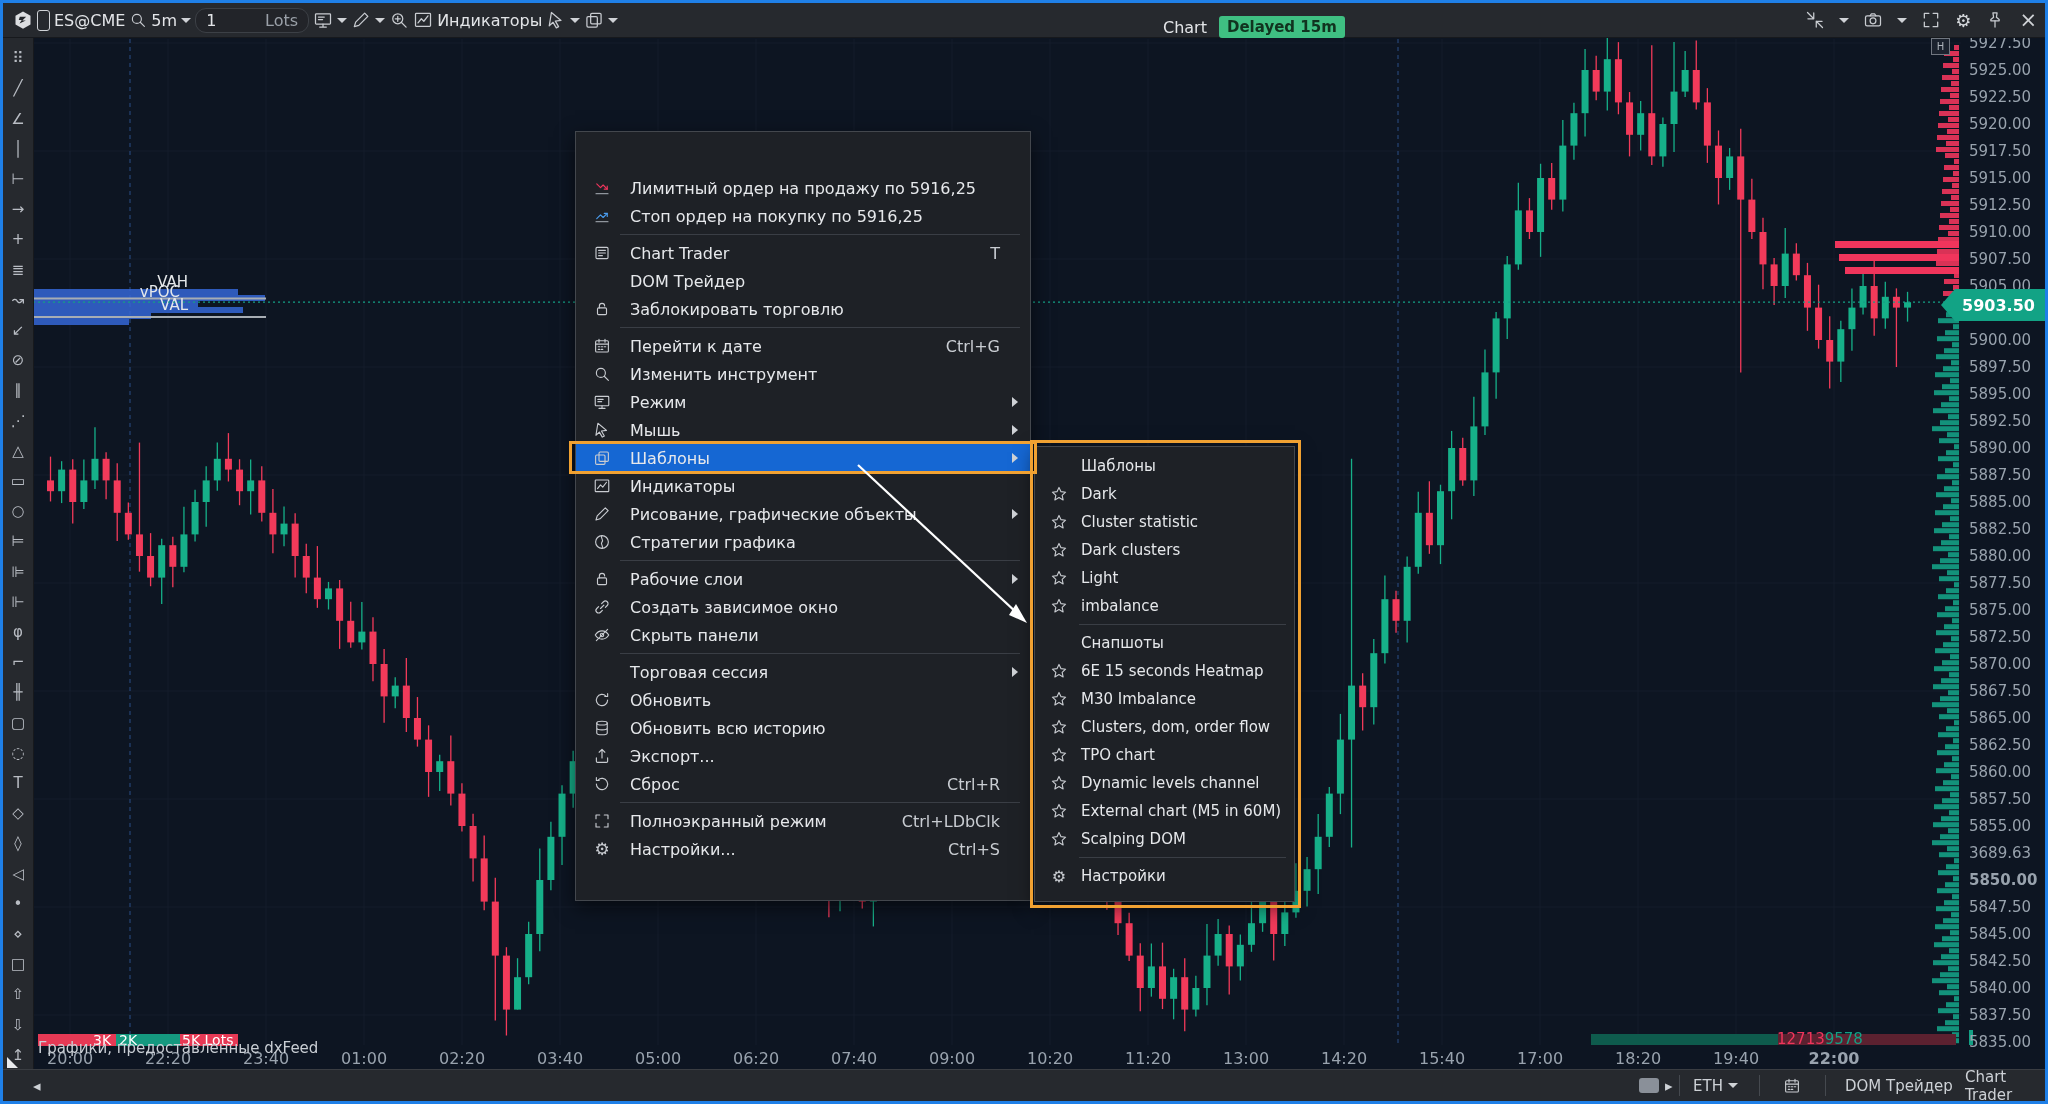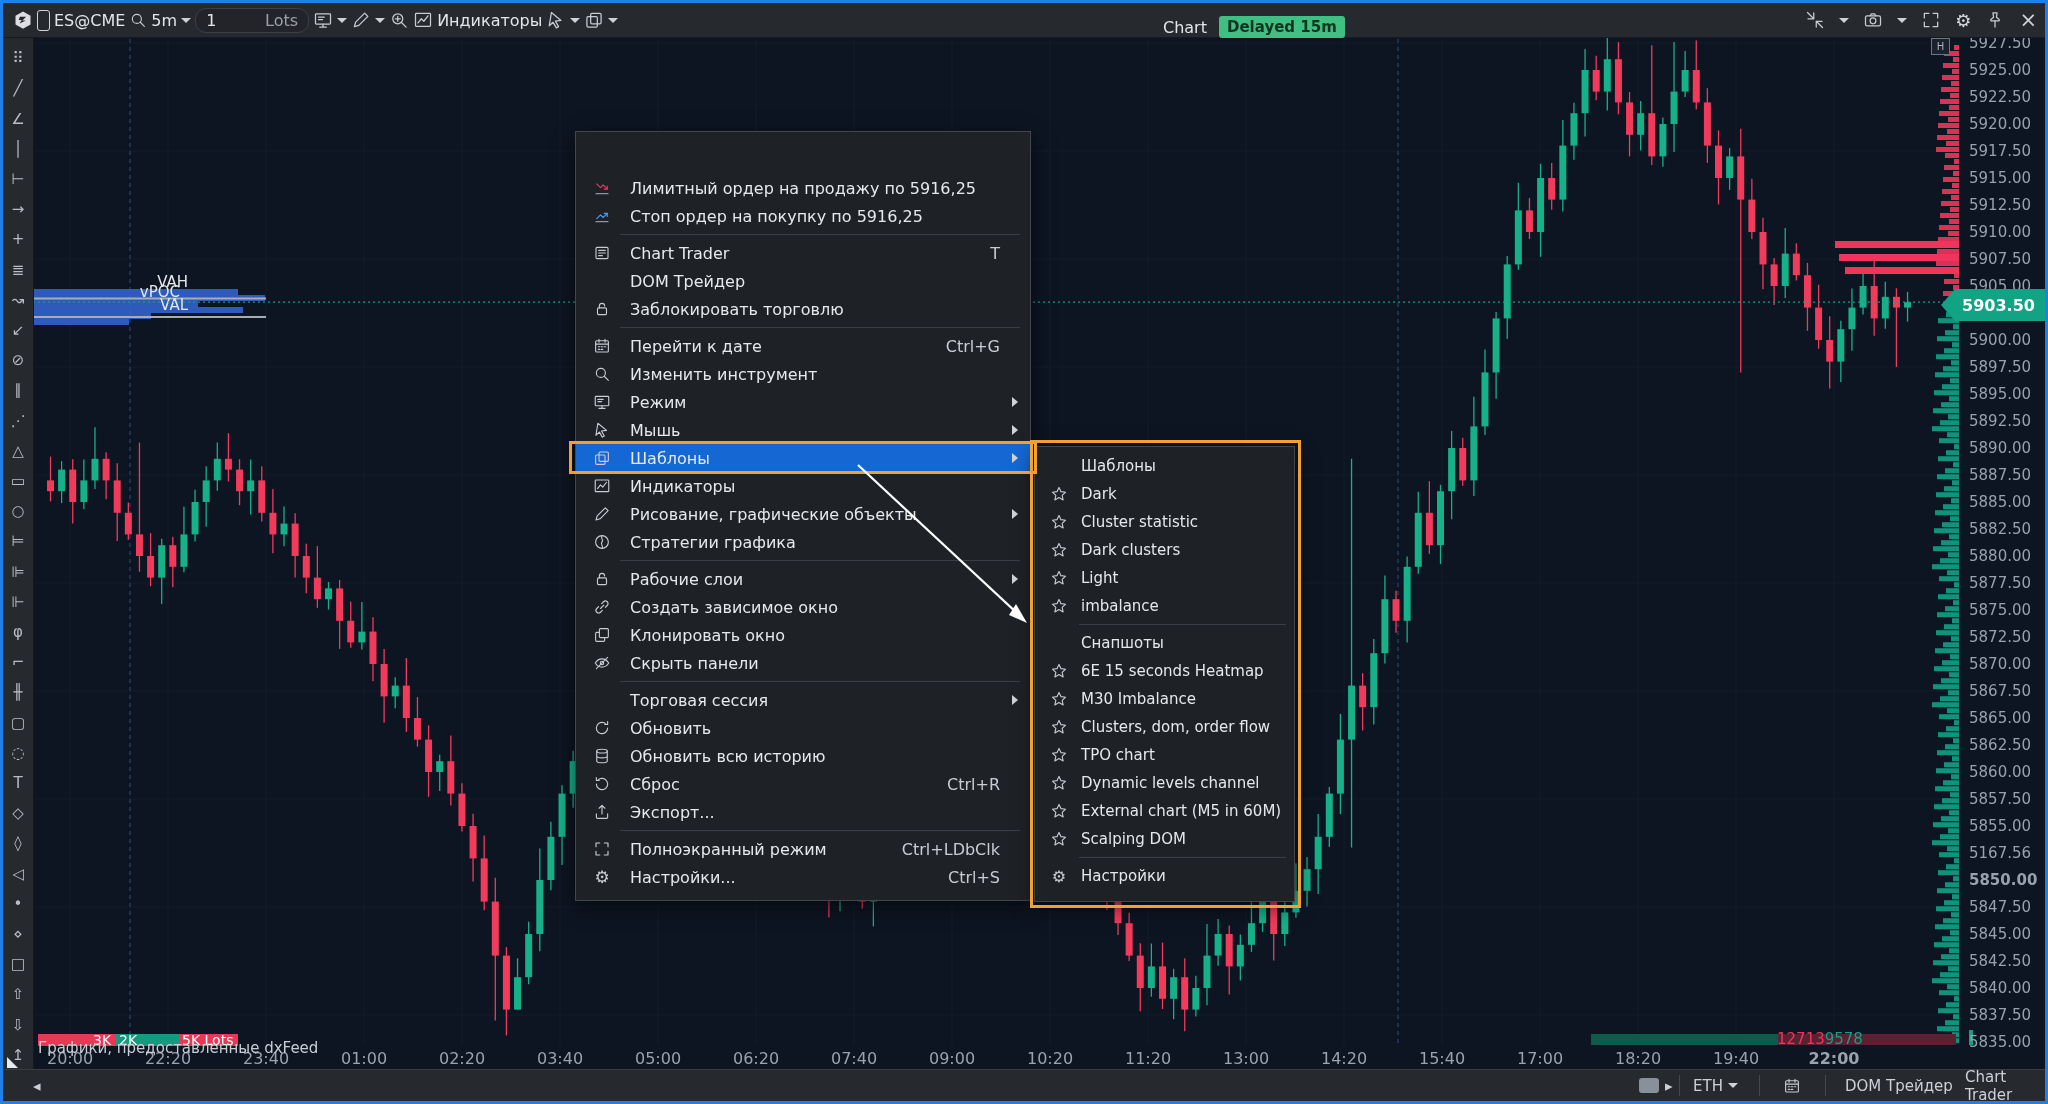--- a/index.html
+++ b/index.html
@@ -890,21 +890,21 @@
       <div class="plabel" style="top: 571px;">5877.50</div>
       <div class="plabel" style="top: 598px;">5875.00</div>
       <div class="plabel" style="top: 625px;">5872.50</div>
       <div class="plabel" style="top: 652px;">5870.00</div>
       <div class="plabel" style="top: 679px;">5867.50</div>
       <div class="plabel" style="top: 706px;">5865.00</div>
       <div class="plabel" style="top: 733px;">5862.50</div>
       <div class="plabel" style="top: 760px;">5860.00</div>
       <div class="plabel" style="top: 787px;">5857.50</div>
       <div class="plabel" style="top: 814px;">5855.00</div>
-      <div class="plabel" style="top: 841px;">5167.56</div>
+      <div class="plabel" style="top: 841px;">3689.63</div>
       <div class="plabel" style="top: 868px; font-weight: bold;">5850.00</div>
       <div class="plabel" style="top: 895px;">5847.50</div>
       <div class="plabel" style="top: 922px;">5845.00</div>
       <div class="plabel" style="top: 949px;">5842.50</div>
       <div class="plabel" style="top: 976px;">5840.00</div>
       <div class="plabel" style="top: 1003px;">5837.50</div>
       <div class="plabel" style="top: 1030px;">5835.00</div>
     </div>
   <div class="hbox">H</div>
   <div class="pbadge">5903.50</div>
@@ -1032,28 +1032,20 @@
         <span class="micon">
           <svg class="ic sm">
             <use href="#i-link"></use>
           </svg>
         </span>
         <span class="mlabel">Создать зависимое окно</span>
       </div>
       <div class="mrow">
         <span class="micon">
           <svg class="ic sm">
-            <use href="#i-copy"></use>
-          </svg>
-        </span>
-        <span class="mlabel">Клонировать окно</span>
-      </div>
-      <div class="mrow">
-        <span class="micon">
-          <svg class="ic sm">
             <use href="#i-eyeoff"></use>
           </svg>
         </span>
         <span class="mlabel">Скрыть панели</span>
       </div>
       <div class="msep"></div>
       <div class="mrow">
         <span class="micon"></span>
         <span class="mlabel">Торговая сессия</span>
         <span class="marrow"></span>
@@ -1070,33 +1062,33 @@
         <span class="micon">
           <svg class="ic sm">
             <use href="#i-database"></use>
           </svg>
         </span>
         <span class="mlabel">Обновить всю историю</span>
       </div>
       <div class="mrow">
         <span class="micon">
           <svg class="ic sm">
+            <use href="#i-export"></use>
+          </svg>
+        </span>
+        <span class="mlabel">Экспорт...</span>
+      </div>
+      <div class="mrow">
+        <span class="micon">
+          <svg class="ic sm">
             <use href="#i-reset"></use>
           </svg>
         </span>
         <span class="mlabel">Сброс</span>
         <span class="mshort">Ctrl+R</span>
-      </div>
-      <div class="mrow">
-        <span class="micon">
-          <svg class="ic sm">
-            <use href="#i-export"></use>
-          </svg>
-        </span>
-        <span class="mlabel">Экспорт...</span>
       </div>
       <div class="msep"></div>
       <div class="mrow">
         <span class="micon">
           <svg class="ic sm">
             <use href="#i-fullscreen"></use>
           </svg>
         </span>
         <span class="mlabel">Полноэкранный режим</span>
         <span class="mshort">Ctrl+LDbClk</span>

